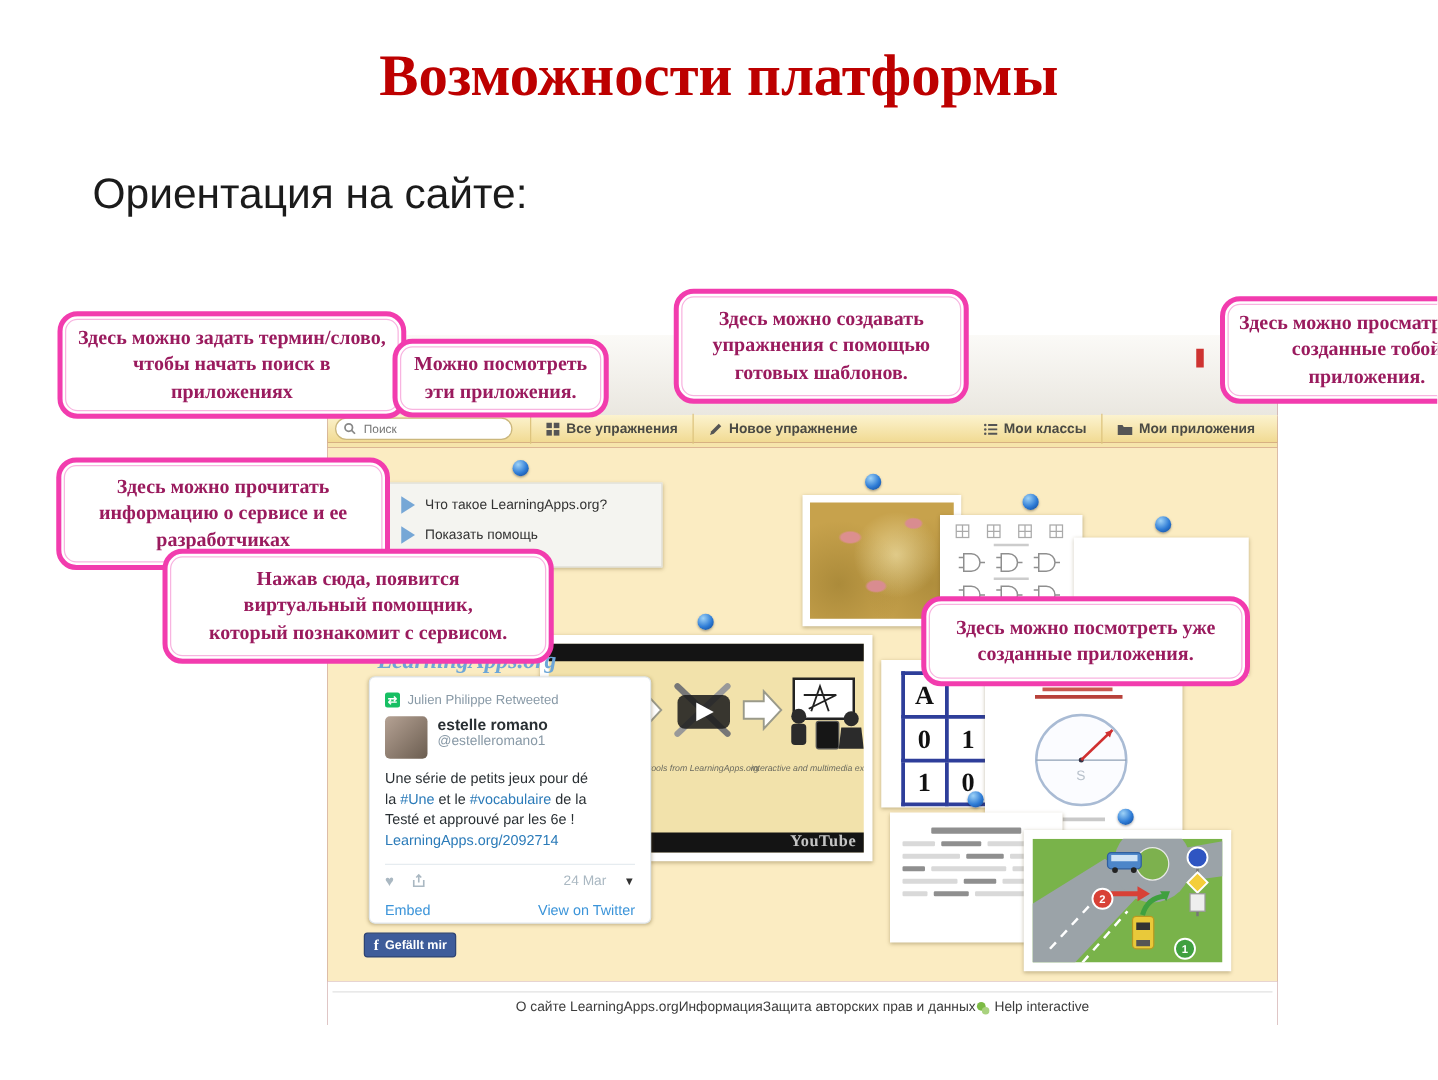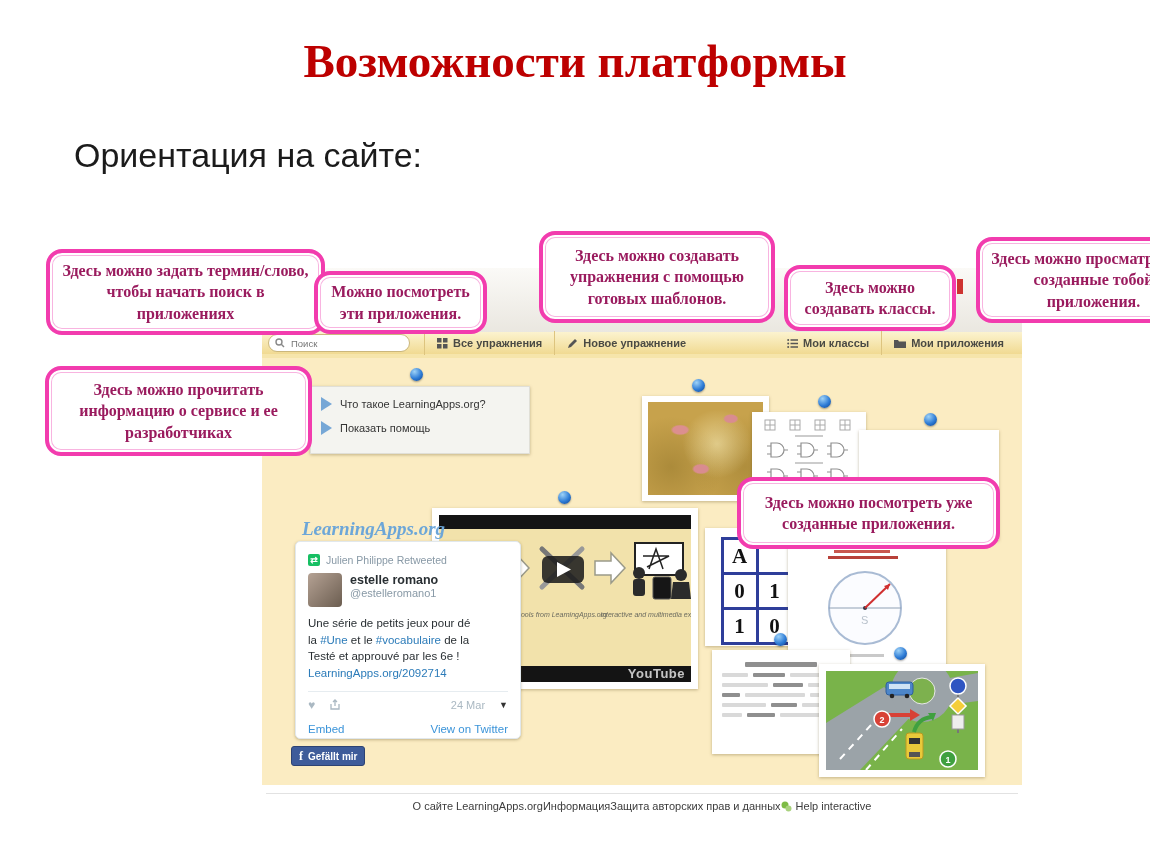--- a/index.html
+++ b/index.html
@@ -46,21 +46,21 @@
       radial-gradient(circle at 60% 45%,rgba(250,240,190,.55),transparent 40%),
       radial-gradient(circle at 20% 70%,rgba(120,95,25,.35),transparent 45%),
       radial-gradient(circle at 85% 70%,rgba(120,95,25,.3),transparent 45%),
       #c7a24c;}
   .gates{left:490px;top:133px;width:114px;height:86px;padding:5px;}
   .laundry{left:597px;top:151px;width:140px;height:110px;padding:6px;display:flex;align-items:flex-end;justify-content:center;}
   .videocard{left:170px;top:229px;width:266px;height:181px;padding:7px;}
   .video{position:relative;height:100%;box-sizing:border-box;background:#f2e2ab;
          border-top:14px solid #141414;border-bottom:16px solid #141414;}
   .yt-mark{position:absolute;right:6px;bottom:-15px;font-size:13px;font-weight:bold;
-           color:rgba(255,255,255,.75);letter-spacing:.5px;}
+           color:rgba(255,255,255,.75);letter-spacing:.5px;font-family:Liberation Serif, serif;}
   .logo-frag{position:absolute;left:40px;top:250px;font-family:"Liberation Serif",serif;
              font-style:italic;font-weight:bold;font-size:19px;color:#6ca6d8;z-index:2;}
   .twcard{left:33px;top:262px;width:226px;height:198px;background:#fff;border:1px solid #e1e8ed;
           border-radius:5px;padding:12px 12px 8px;z-index:3;font-size:11px;}
   .rt-row{display:flex;align-items:center;gap:6px;color:#8899a6;font-size:10.5px;}
   .rt-icon{width:12px;height:12px;border-radius:2px;background:#17bf63;color:#fff;font-size:9px;
            line-height:12px;text-align:center;font-weight:bold;}
   .tw-author{display:flex;gap:8px;margin-top:7px;}
   .avatar{width:34px;height:34px;border-radius:4px;background:linear-gradient(135deg,#b5a294,#6b5d50);}
   .tw-name{font-weight:bold;font-size:12.5px;color:#292f33;}
@@ -427,26 +427,26 @@
 
   <div class="co" id="c1">
       <span>Здесь можно задать термин/слово, чтобы начать поиск в приложениях</span>
     </div>
   <div class="co" id="c2">
       <span>Можно посмотреть эти приложения.</span>
     </div>
   <div class="co" id="c3">
       <span>Здесь можно создавать упражнения с помощью готовых шаблонов.</span>
     </div>
-  <div class="co" id="c4">
-      <span>Здесь можно создавать классы.</span>
-    </div>
   <div class="co" id="c5">
       <span>Здесь можно просматривать созданные тобой приложения.</span>
     </div>
   <div class="co" id="c6">
       <span>Здесь можно прочитать информацию о сервисе и ее разработчиках</span>
     </div>
+  <div class="co" id="c7">
+      <span>Нажав сюда, появится виртуальный помощник, который познакомит с сервисом.</span>
+    </div>
   <div class="co" id="c8">
       <span>Здесь можно посмотреть уже созданные приложения.</span>
     </div>
 
 </div>
 
 </body></html>

